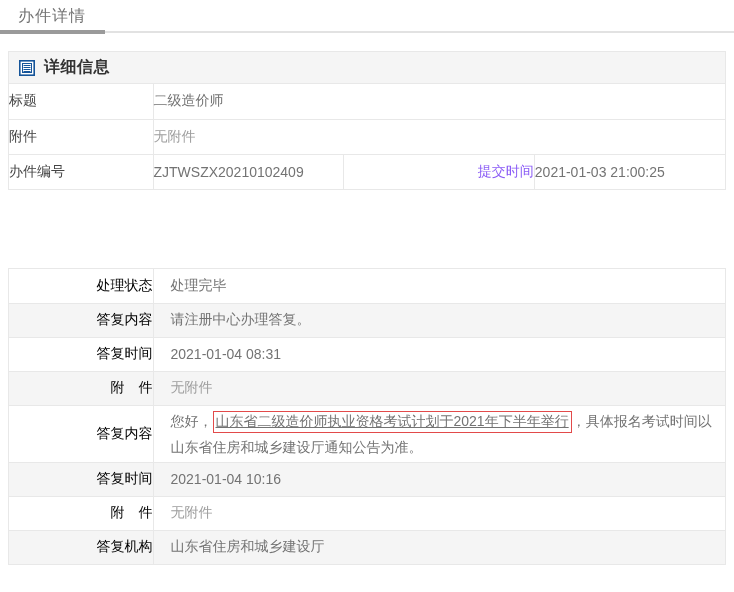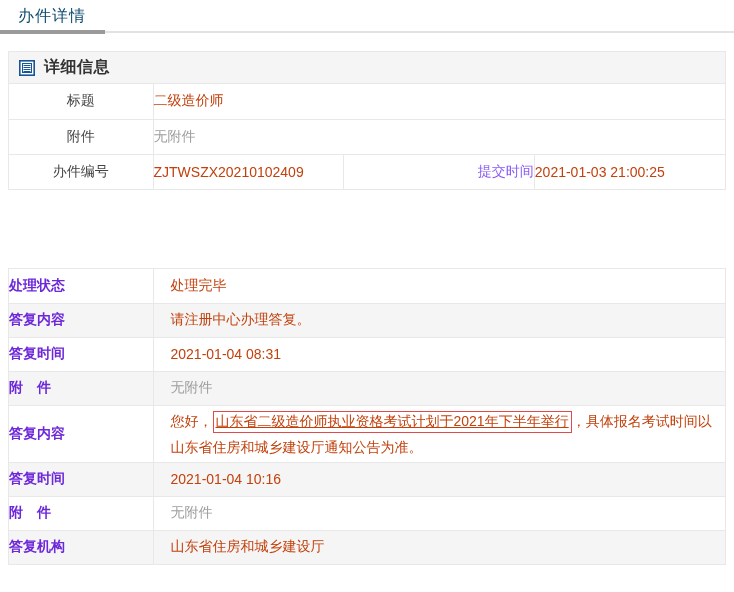--- a/index.html
+++ b/index.html
@@ -19,21 +19,21 @@
   
   .page-head {
     position: relative;
     height: 32px;
   }
   .page-title {
     position: absolute;
     left: 18px;
     top: 4px;
     font-size: 16px;
-    color: #0c4a6e;
+    color: #737373;
     letter-spacing: 1px;
     line-height: 24px;
   }
   .title-rule {
     position: absolute;
     left: 0;
     top: 31px;
     width: 734px;
     height: 2px;
     background: #e2e2e2;
@@ -90,47 +90,47 @@
     border-collapse: collapse;
     table-layout: fixed;
   }
   table.grid td {
     border-bottom: 1px solid #e8e8e8;
     padding: 0;
     vertical-align: middle;
     box-sizing: border-box;
   }
   .lbl {
-    text-align: center;
+    text-align: left;
     padding-right: 10px;
     color: #444444;
     border-right: 1px solid #e8e8e8;
     white-space: nowrap;
   }
   .val {
     text-align: left;
     padding-left: 8px;
-    color: #c2410c;
+    color: #737373;
   }
   .val.muted { color: #9d9d9d; }
   .row-alt td { background: #f5f5f5; }
   .row-plain td { background: #ffffff; }
 
   
   #panel-detail td { height: 35px; }
   #panel-detail .lbl { width: 144px; }
 
   
   #panel-process td { height: 34px; }
   #panel-process .lbl {
     width: 144px;
-    text-align: left;
+    text-align: right;
     padding-right: 0;
-    font-weight: bold;
-    color: #6d28d9;
+    font-weight: normal;
+    color: #000000;
   }
   #panel-process .val { padding-left: 17px; }
   #panel-process .tall { height: 56px; }
   #panel-process .tall .val {
     line-height: 26px;
     padding-top: 2px;
     padding-bottom: 2px;
   }
 
   .sub-lbl {

